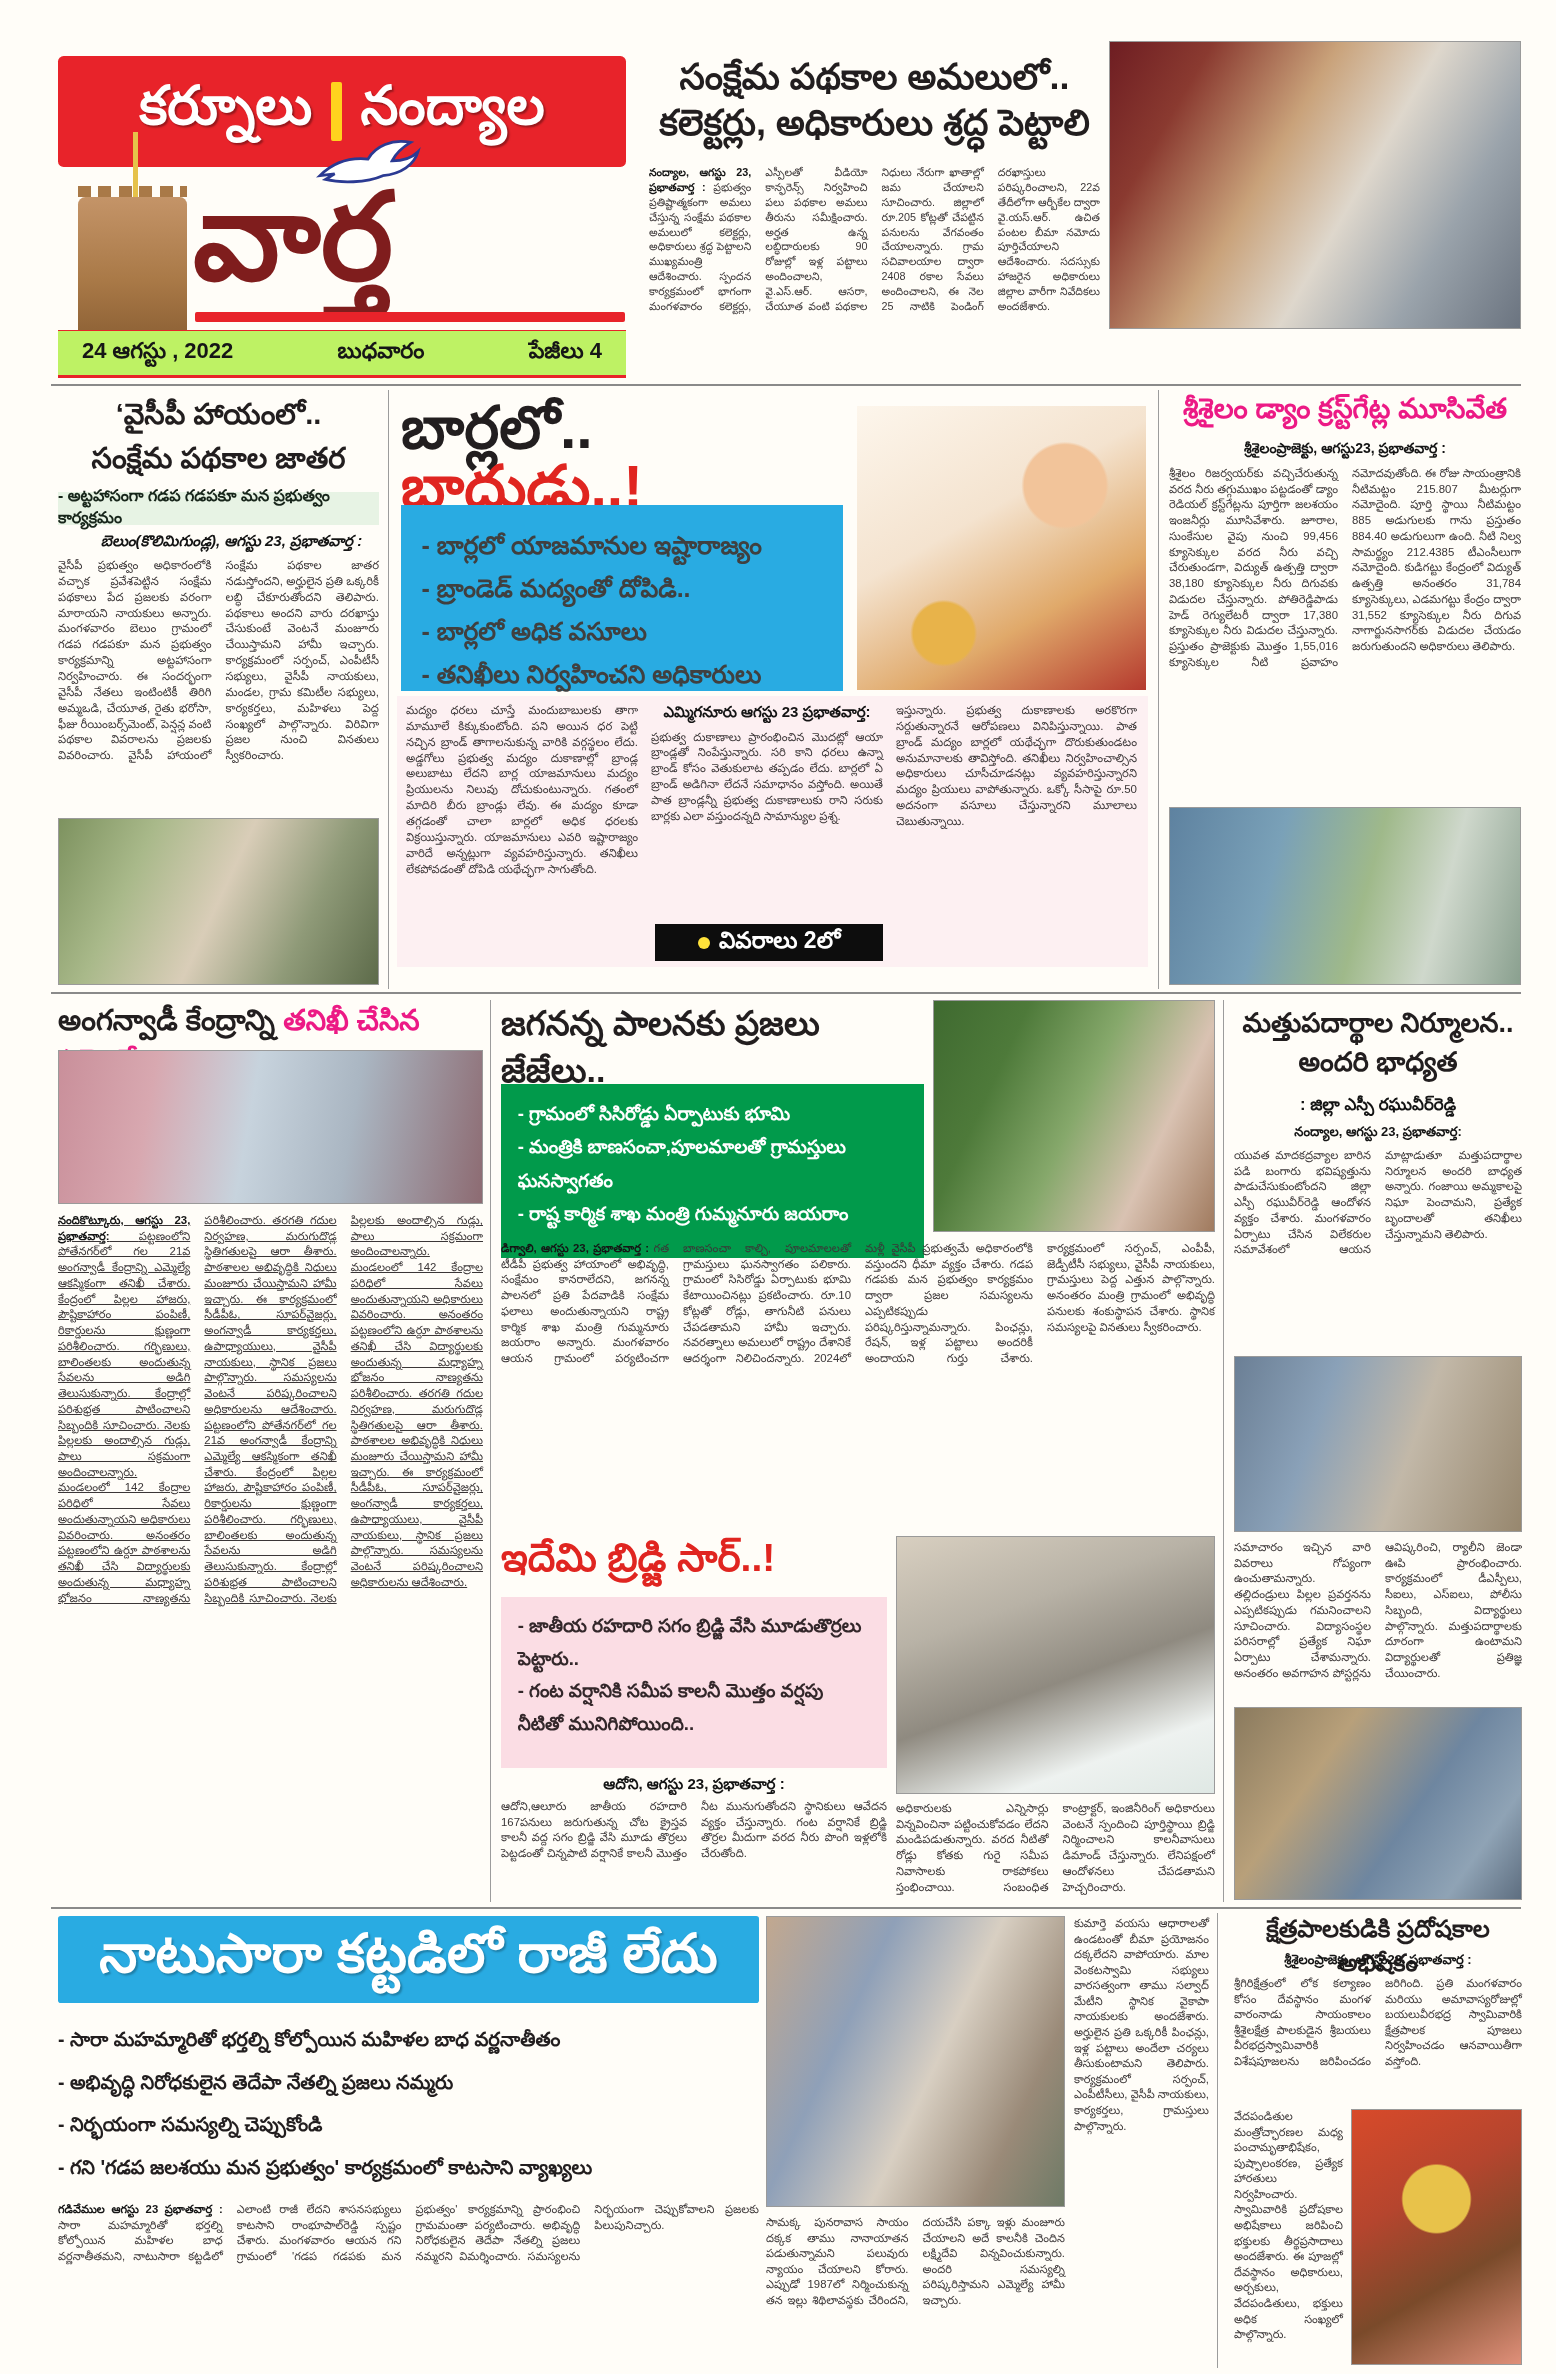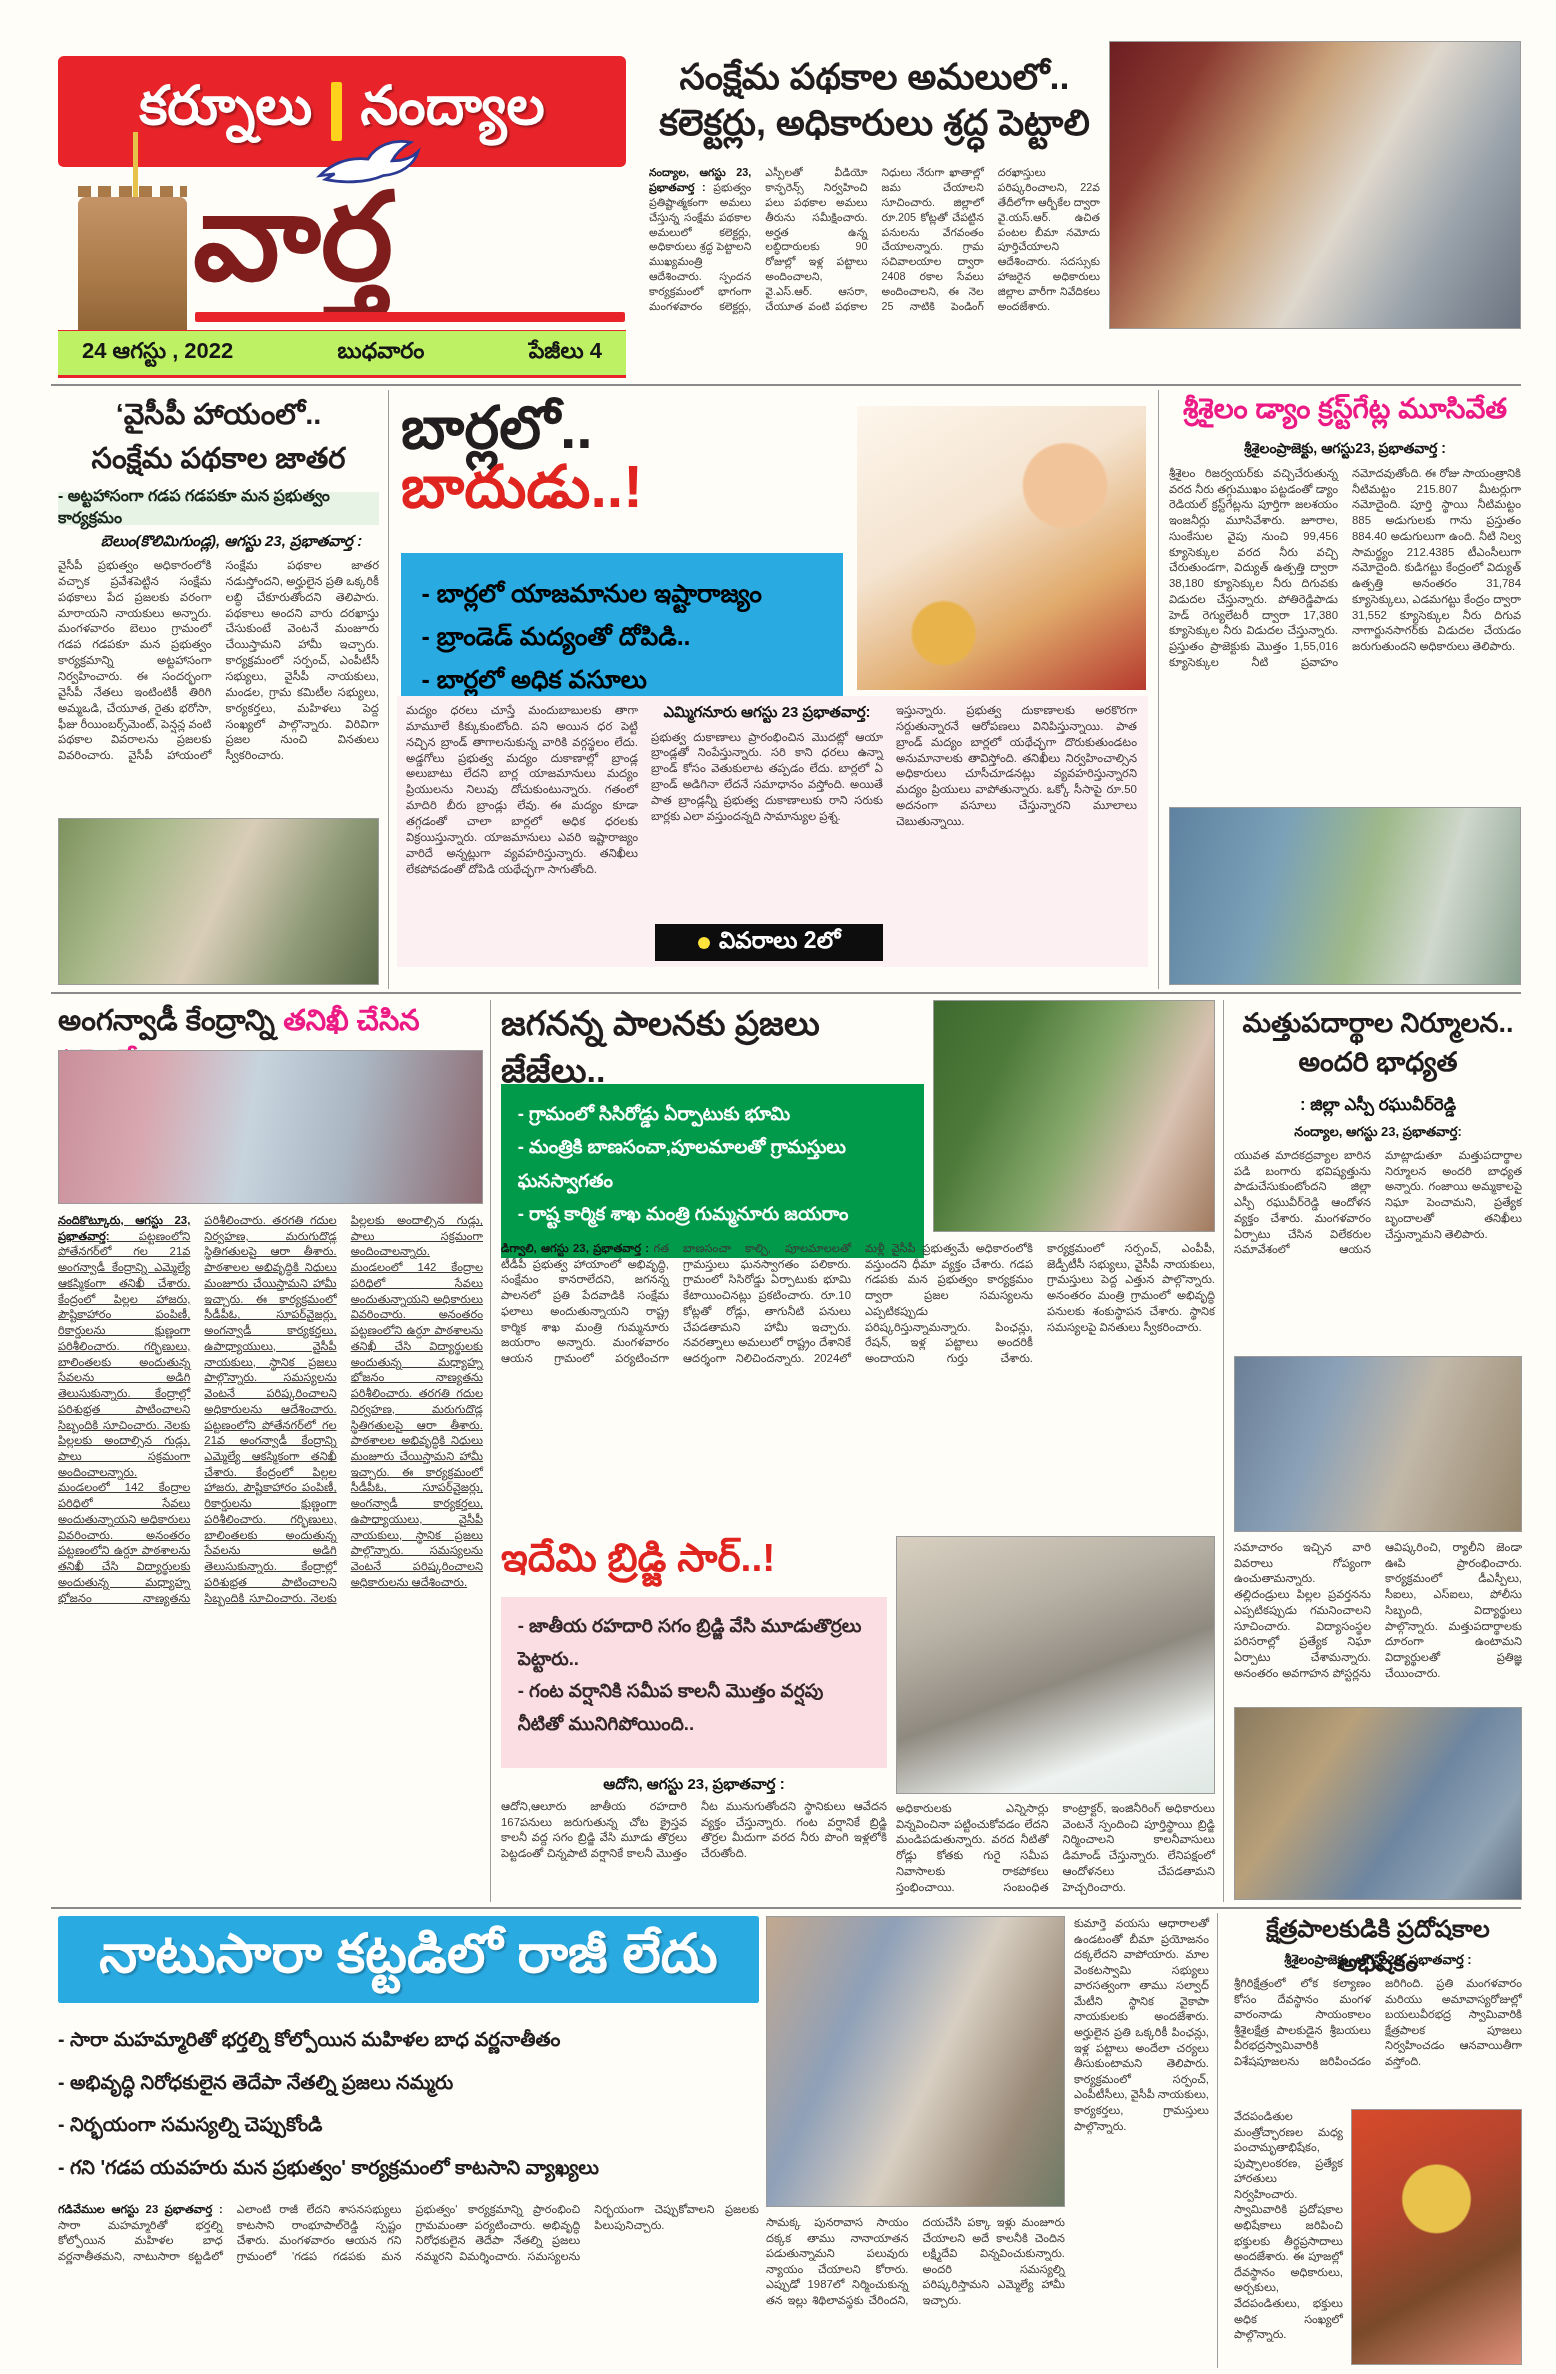--- a/index.html
+++ b/index.html
@@ -25,22 +25,22 @@
            display:flex;align-items:center;justify-content:space-between;
            font-weight:bold;font-size:22px;color:#161616;padding:0 24px;box-sizing:border-box;}
   .red-underline{background:#e8232a;height:10.2px;border-radius:1.9px;}
   .fort{background:linear-gradient(180deg,#c49468 0%,#a97947 60%,#8e6236 100%);
         border-radius:7.4px 7.4px 2.8px 2.8px;position:relative;}
   .fort:before{content:"";position:absolute;top:-11px;left:0;right:0;height:11px;
         background:repeating-linear-gradient(90deg,#a97947 0 13px,transparent 13px 20.4px);}
   .fort .pole{position:absolute;top:-65px;left:50%;width:5.6px;height:65px;background:#e6c24a;}
   .strap-green{background:#e7f3e4;font-weight:bold;font-size:16px;color:#17251a;
                display:flex;align-items:center;justify-content:center;}
-  .cyanbox{background:#29abe2;color:#000000;font-weight:bold;font-size:25px;line-height:1.72;
-           padding:18.6px 20.4px;box-sizing:border-box;margin-top:48px;}
+  .cyanbox{background:#29abe2;color:#404040;font-weight:bold;font-size:25px;line-height:1.72;
+           padding:18.6px 20.4px;box-sizing:border-box;}
   .greenbox{background:#019a4b;color:#fff;font-weight:bold;font-size:18.6px;line-height:1.8;
            padding:13px 16.7px;box-sizing:border-box;}
   .pinkbox{background:#fbdde4;color:#33272a;font-weight:bold;font-size:18.6px;line-height:1.75;
            padding:13px 16.7px;box-sizing:border-box;}
   .bars-bg{background:#fdf0f2;}
   .black-tag{background:#0d0d0d;color:#fff;font-weight:bold;font-size:23px;
              display:flex;align-items:center;justify-content:center;gap:9.3px;}
   .black-tag .dot{width:12px;height:12px;border-radius:50%;background:#ffe23a;}
   .cyanband{background:#29abe2;color:#fff;font-weight:bold;font-size:54px;
             display:flex;align-items:center;justify-content:center;border-radius:2.8px;
@@ -193,21 +193,21 @@
 
   <div class="abs hrule" style="left:51px;top:1907px;width:1470px;"></div>
 
   <div class="abs cyanband" style="left:58px;top:1916px;width:701px;height:87px;">
     <span>నాటుసారా కట్టడిలో రాజీ లేదు</span>
   </div>
   <div class="abs bigpoints" style="left:58px;top:2018px;width:701px;">
     <div>- సారా మహమ్మారితో భర్తల్ని కోల్పోయిన మహిళల బాధ వర్ణనాతీతం</div>
     <div>- అభివృద్ధి నిరోధకులైన తెదేపా నేతల్ని ప్రజలు నమ్మరు</div>
     <div>- నిర్భయంగా సమస్యల్ని చెప్పుకోండి</div>
-    <div>- గని 'గడప యవహరు మన ప్రభుత్వం' కార్యక్రమంలో కాటసాని వ్యాఖ్యలు</div>
+    <div>- గని 'గడప జలశయు మన ప్రభుత్వం' కార్యక్రమంలో కాటసాని వ్యాఖ్యలు</div>
   </div>
   <div class="abs body-text cols4" style="left:58px;top:2202px;width:701px;height:163px;font-size:11.3px;">
     <span class="byline-inline">గడివేముల ఆగస్టు 23 ప్రభాతవార్త :</span>
     <span>సారా మహమ్మారితో భర్తల్ని కోల్పోయిన మహిళల బాధ వర్ణనాతీతమని, నాటుసారా కట్టడిలో ఎలాంటి రాజీ లేదని శాసనసభ్యులు కాటసాని రాంభూపాల్‌రెడ్డి స్పష్టం చేశారు. మంగళవారం ఆయన గని గ్రామంలో 'గడప గడపకు మన ప్రభుత్వం' కార్యక్రమాన్ని ప్రారంభించి గ్రామమంతా పర్యటించారు. అభివృద్ధి నిరోధకులైన తెదేపా నేతల్ని ప్రజలు నమ్మరని విమర్శించారు. సమస్యలను నిర్భయంగా చెప్పుకోవాలని ప్రజలకు పిలుపునిచ్చారు.</span>
   </div>
 
   <div class="abs photo" style="left:766px;top:1916px;width:299px;height:291px;
        background:linear-gradient(115deg,#c2a88f 0%,#8fa0b8 30%,#d8cfc2 55%,#9a8a78 80%,#6e7a66 100%);"></div>
   <div class="abs body-text cols2" style="left:766px;top:2215px;width:299px;height:150px;font-size:11.3px;">సామక్క పునరావాస సాయం దక్కక తాము నానాయాతన పడుతున్నామని పలువురు న్యాయం చేయాలని కోరారు. ఎప్పుడో 1987లో నిర్మించుకున్న తన ఇల్లు శిథిలావస్థకు చేరిందని, దయచేసి పక్కా ఇళ్లు మంజూరు చేయాలని అదే కాలనీకి చెందిన లక్ష్మిదేవి విన్నవించుకున్నారు. అందరి సమస్యల్ని పరిష్కరిస్తామని ఎమ్మెల్యే హామీ ఇచ్చారు.</div>
   <div class="abs body-text" style="left:1074px;top:1916px;width:135px;height:449px;font-size:11.3px;">కుమార్తె వయసు ఆధారాలతో ఉండటంతో బీమా ప్రయోజనం దక్కలేదని వాపోయారు. మాల వెంకటస్వామి సభ్యులు వారసత్వంగా తాము సల్వాద్ మేటీని స్థానిక వైకాపా నాయకులకు అందజేశారు. అర్హులైన ప్రతి ఒక్కరికీ పింఛన్లు, ఇళ్ల పట్టాలు అందేలా చర్యలు తీసుకుంటామని తెలిపారు. కార్యక్రమంలో సర్పంచ్, ఎంపీటీసీలు, వైసీపీ నాయకులు, కార్యకర్తలు, గ్రామస్తులు పాల్గొన్నారు.</div>

